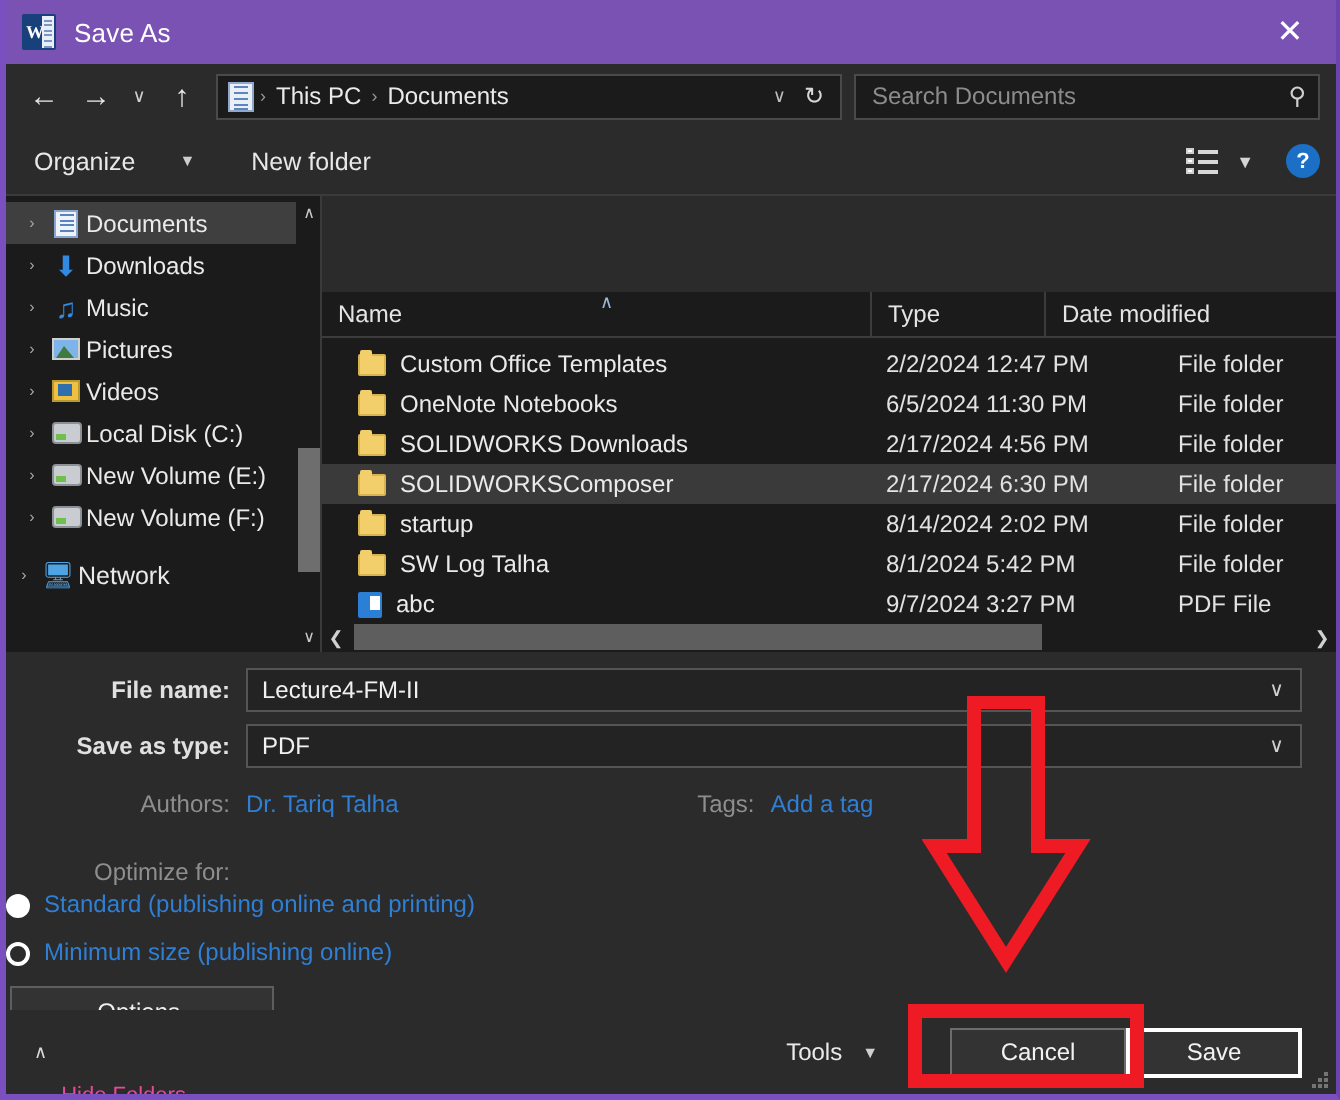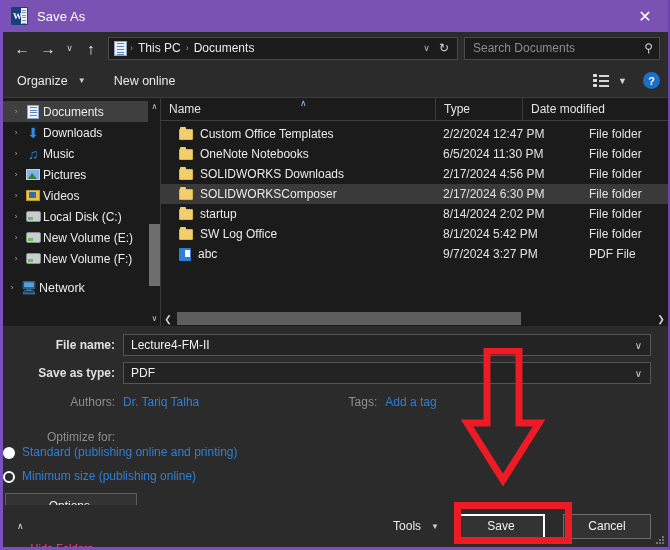--- a/index.html
+++ b/index.html
@@ -90,40 +90,40 @@
   }
   .crumb {
     color: #eaeaea; font-size: 12px; padding: 0 4px;
     white-space: nowrap; cursor: pointer;
   }
   .crumb-sep { color: #9a9a9a; font-size: 9px; padding: 0 1px; }
   #addr-spacer { flex: 1; }
   .addr-chev { color: #bdbdbd; font-size: 9px; padding: 0 5px; cursor: pointer; }
   .addr-refresh { color: #d8d8d8; font-size: 12px; padding: 0 4px; cursor: pointer; }
   #searchbox {
-    width: 196px; height: 23px; margin-left: 6px; flex: none;
+    width: 233px; height: 23px; margin-left: 6px; flex: none;
     border: 1px solid #4a4a4a; background: #1b1b1b;
     display: flex; align-items: center; padding: 0 6px;
   }
   #searchbox input {
     flex: 1; background: transparent; border: none; outline: none;
     color: #cfcfcf; font-size: 12px; min-width: 0;
     font-family: "Liberation Sans", sans-serif;
   }
   #searchbox input::placeholder { color: #8c8c8c; }
   #search-icon { color: #d0d0d0; font-size: 12px; margin-left: 2px; }
 
   
   #cmdbar {
     height: 33px; display: flex; align-items: center;
     padding: 0 8px 0 14px; background: #2b2b2b;
   }
   .cmd {
     color: #e8e8e8; font-size: 12.5px; cursor: pointer;
-    display: flex; align-items: center; gap: 10px;
+    display: flex; align-items: center; gap: 22px;
   }
   .cmd + .cmd { margin-left: 28px; }
   .caret { font-size: 8px; color: #cdcdcd; }
   #cmd-spacer { flex: 1; }
   #view-icon {
     width: 18px; height: 14px; display: flex; gap: 2px; cursor: pointer;
   }
   #view-icon .col-a { display: flex; flex-direction: column; gap: 2px; }
   #view-icon .col-a span {
     width: 4px; height: 3px; background: #ffffff; display: block;
@@ -210,21 +210,21 @@
     position: absolute; left: 1px; width: 11px;
     top: 126px; height: 62px; background: #6e6e6e; cursor: pointer;
   }
   #sidebar-divider {
     position: absolute; right: 0; top: 0; bottom: 0; width: 1px; background: #3a3a3a;
   }
 
   
   #filepane {
     flex: 1; background: #1b1b1b; display: flex; flex-direction: column;
-    min-width: 0; position: relative;
+    min-width: 0; position: relative; margin-top: 48px;
   }
   #colheaders {
     height: 23px; display: flex; align-items: center;
     background: #1b1b1b; border-bottom: 1px solid #3c3c3c;
     position: relative;
   }
   .colh {
     color: #e4e4e4; font-size: 12px; height: 23px;
     display: flex; align-items: center; cursor: pointer;
     position: relative; padding-left: 8px;
@@ -432,21 +432,21 @@
       <span id="search-icon">⚲</span>
     </div>
   </div>
 
   <div id="cmdbar">
     <div class="cmd">
       <span>Organize</span>
       <span class="caret">▼</span>
     </div>
     <div class="cmd">
-      <span>New online</span>
+      <span>New folder</span>
     </div>
     <div id="cmd-spacer"></div>
     <div id="view-icon">
       <span class="col-a">
           <span></span>
           <span></span>
           <span></span>
         </span>
       <span class="col-b">
           <span></span>
@@ -605,21 +605,21 @@
             <span class="folder-ico"></span>
             <span class="ftext">startup</span>
           </span>
           <span class="fdate">8/14/2024 2:02 PM</span>
           <span class="ftype">File folder</span>
         </div>
 
         <div class="frow">
           <span class="fname">
             <span class="folder-ico"></span>
-            <span class="ftext">SW Log Office</span>
+            <span class="ftext">SW Log Talha</span>
           </span>
           <span class="fdate">8/1/2024 5:42 PM</span>
           <span class="ftype">File folder</span>
         </div>
 
         <div class="frow">
           <span class="fname">
             <span class="pdf-ico"></span>
             <span class="ftext">abc</span>
           </span>
@@ -693,22 +693,22 @@
   <div id="footer">
     <div id="hide-folders">
       <span id="hf-caret">∧</span>
       <span id="hf-lbl">Hide Folders</span>
     </div>
     <div id="footer-spacer"></div>
     <div id="tools-btn">
       <span id="tools-lbl">Tools</span>
       <span id="tools-caret">▼</span>
     </div>
+    <div class="dlgbtn" id="cancel-btn">Cancel</div>
     <div class="dlgbtn" id="save-btn">Save</div>
-    <div class="dlgbtn" id="cancel-btn">Cancel</div>
     <div id="grip">
       <i style="right:0;bottom:0"></i>
         <i style="right:3px;bottom:0"></i>
         <i style="right:6px;bottom:0"></i>
       <i style="right:0;bottom:3px"></i>
         <i style="right:3px;bottom:3px"></i>
       <i style="right:0;bottom:6px"></i>
     </div>
   </div>
 

